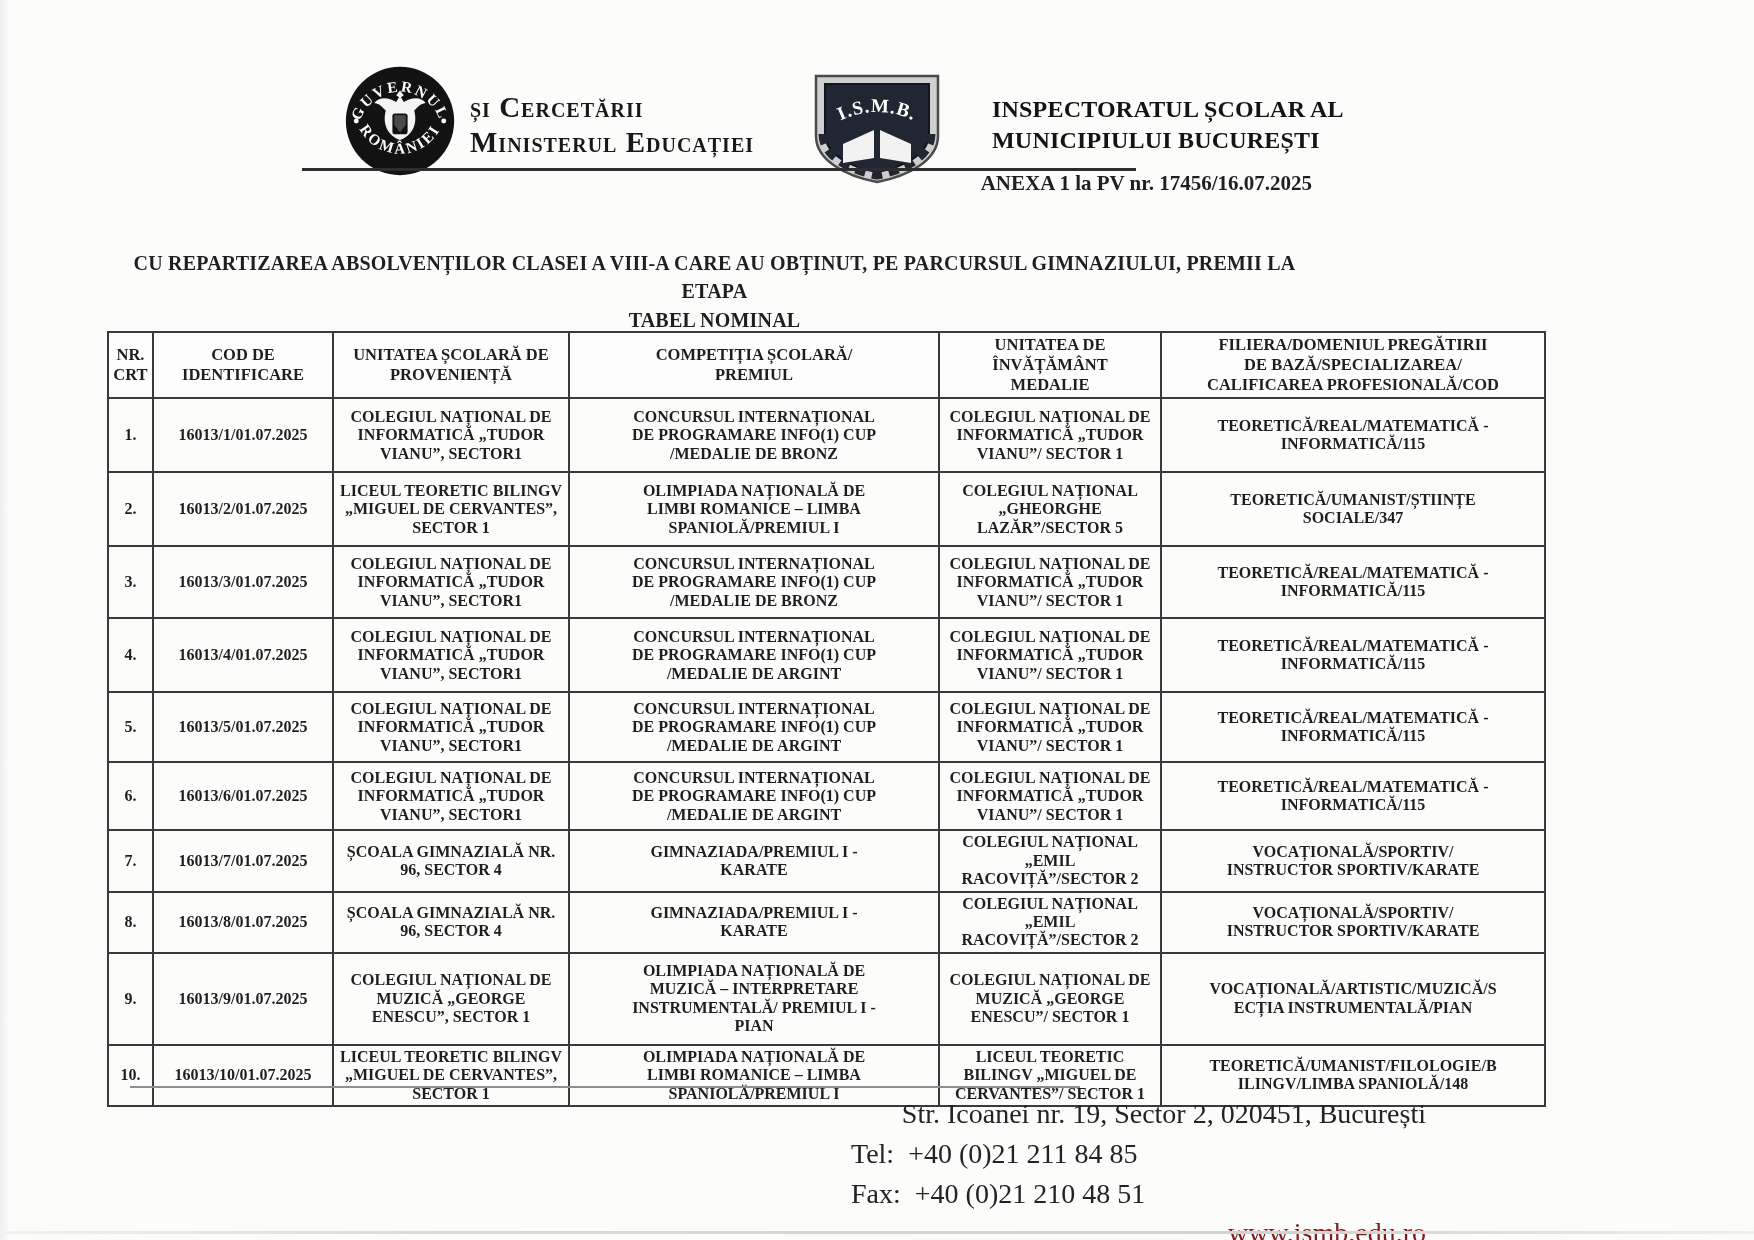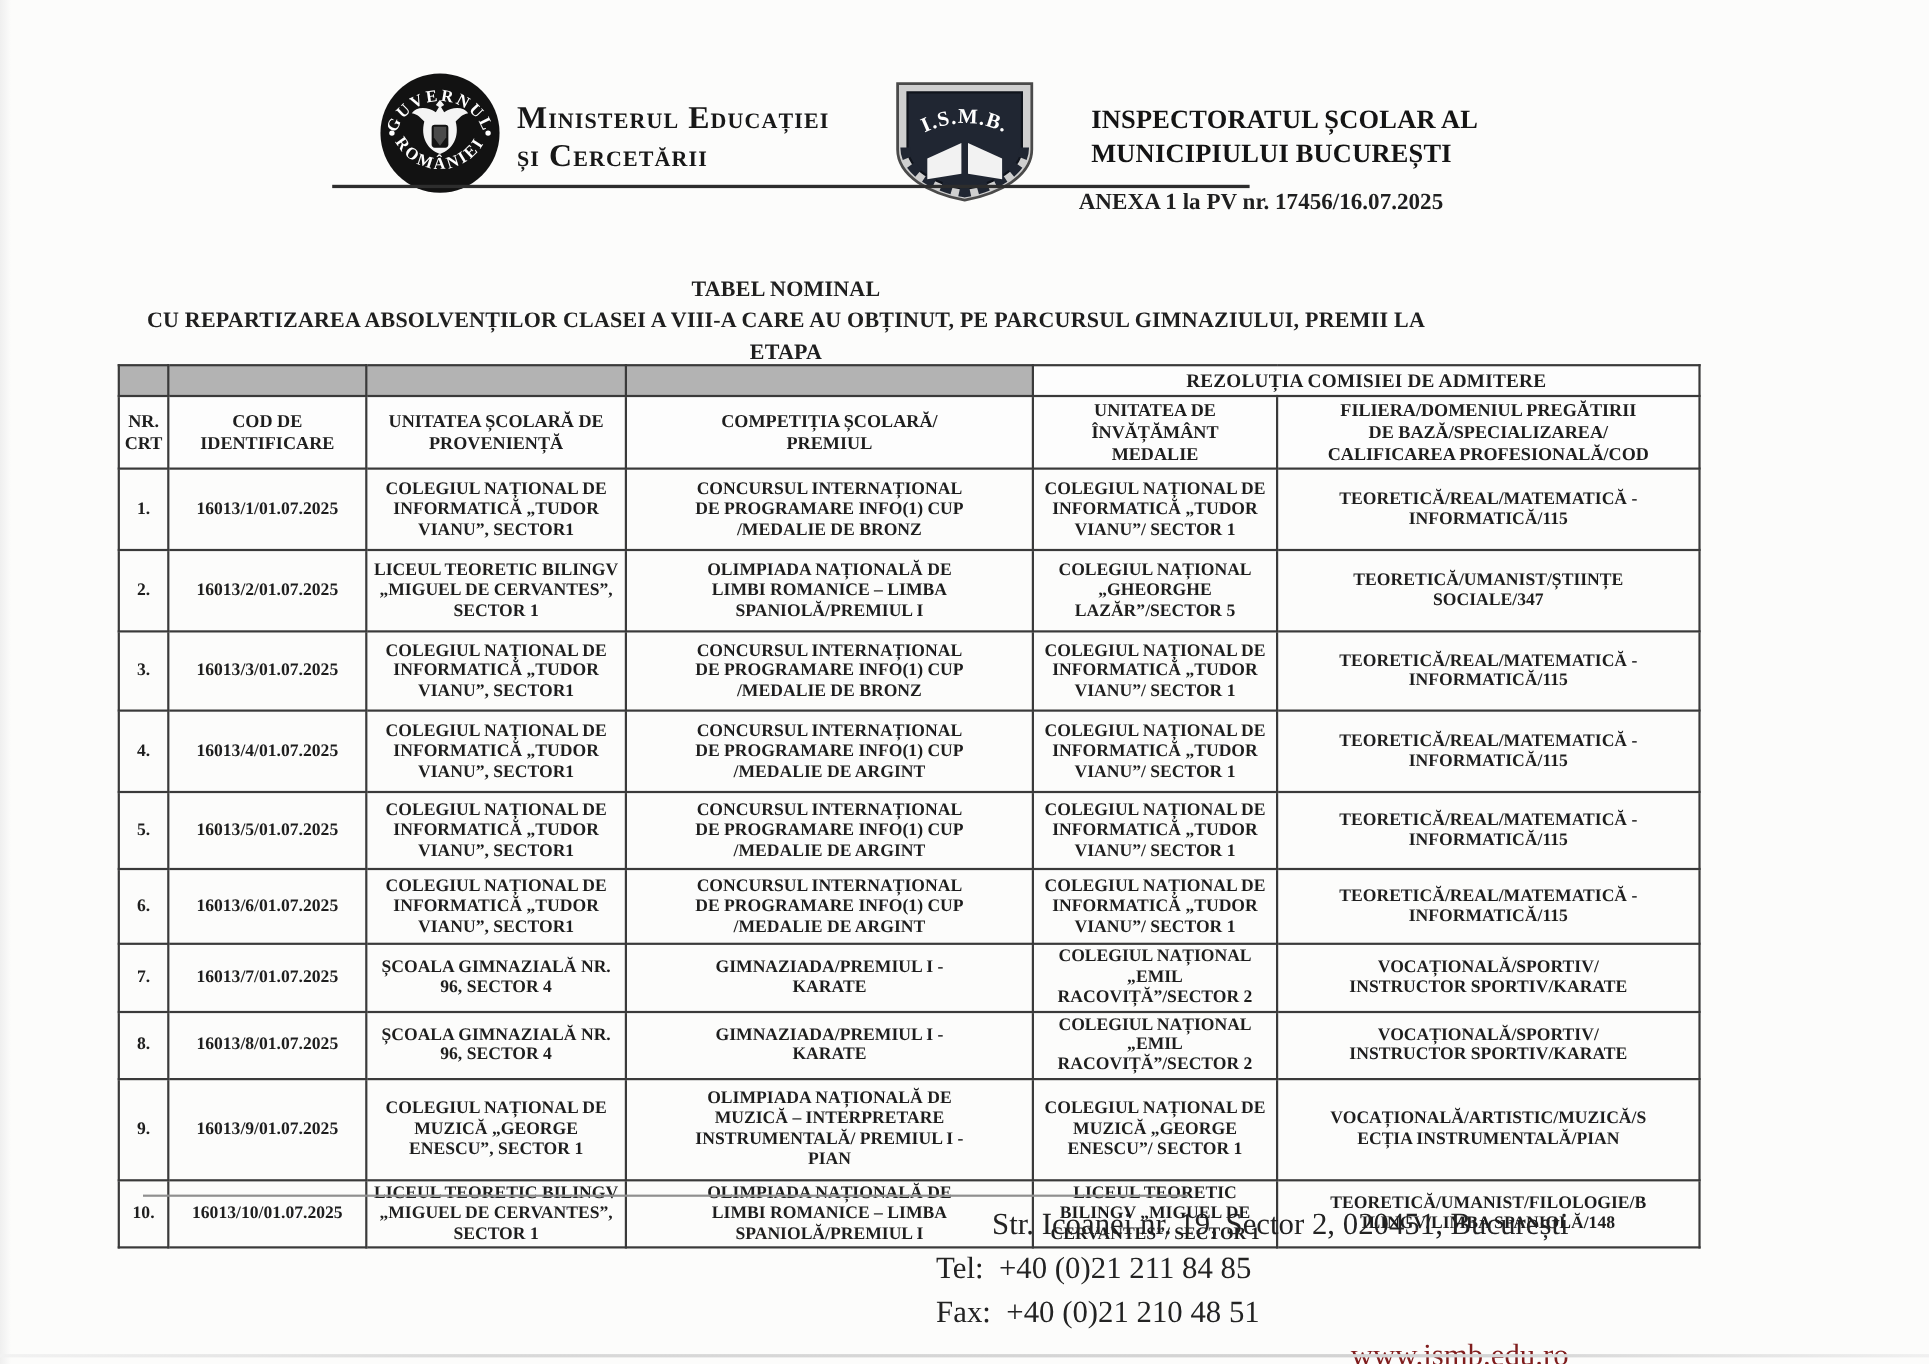--- a/index.html
+++ b/index.html
@@ -80,22 +80,22 @@
       <textPath href="#sealBot" startOffset="50%" text-anchor="middle">ROMÂNIEI</textPath>
     </text>
     <circle cx="14" cy="60" r="2.6" fill="#fff"></circle>
     <circle cx="106" cy="60" r="2.6" fill="#fff"></circle>
     <path fill="#f4f4f4" d="M60 28 l4 5 -3 2 3 5 c9 -6 19 -5 23 1 -6 1 -8 4 -12 8 4 15 -3 27 -15 31 -12 -4 -19 -16 -15 -31 -4 -4 -6 -7 -12 -8 4 -6 14 -7 23 -1 l3 -5 -3 -2 z"></path>
     <rect x="52" y="52" width="16" height="22" rx="3" fill="#121212"></rect>
     <path fill="#f4f4f4" d="M54 54 h12 v10 l-6 8 -6 -8 z" opacity="0.25"></path>
   </svg>
 
   <div class="ministry-text">
+    <div>și Cercetării</div>
     <div>Ministerul Educației</div>
-    <div>și Cercetării</div>
   </div>
 
   <svg class="shield" viewBox="0 0 134 114">
     <path d="M6 4 h122 v60 c0 24 -29 40 -61 46 c-32 -6 -61 -22 -61 -46 z" fill="#cfcfcf" stroke="#4a4a4a" stroke-width="2.5"></path>
     <path d="M15 12 h104 v50 c0 20 -25 33 -52 38 c-27 -5 -52 -18 -52 -38 z" fill="#202632" stroke="#10141c" stroke-width="2"></path>
     <path d="M13 62 c0 22 27 36 54 41 c27 -5 54 -19 54 -41" fill="none" stroke="#202632" stroke-width="9" stroke-dasharray="10 7"></path>
     <defs>
         <path id="ismbArc" d="M24 52 Q67 28 110 52" fill="none"></path>
       </defs>
     <text font-size="19" font-weight="bold" fill="#ffffff" letter-spacing="1">
@@ -108,42 +108,35 @@
   <div class="insp-text">
     <div>INSPECTORATUL ȘCOLAR AL</div>
     <div>MUNICIPIULUI BUCUREȘTI</div>
   </div>
 
   <div class="header-rule"></div>
 
   <div class="anexa">ANEXA 1 la PV nr. 17456/16.07.2025</div>
 
   <div class="doc-title">
+    <div>CU REPARTIZAREA ABSOLVENȚILOR CLASEI A VIII-A CARE AU OBȚINUT, PE PARCURSUL GIMNAZIULUI, PREMII LA ETAPA</div>
     <div>TABEL NOMINAL</div>
-    <div>CU REPARTIZAREA ABSOLVENȚILOR CLASEI A VIII-A CARE AU OBȚINUT, PE PARCURSUL GIMNAZIULUI, PREMII LA ETAPA</div>
     <div>NAȚIONALĂ/INTERNAȚIONALĂ A COMPETIȚIILOR ȘCOLARE</div>
   </div>
 
   <table class="main">
     <colgroup>
       <col class="c1">
         <col class="c2">
         <col class="c3">
         <col class="c4">
         <col class="c5">
         <col class="c6">
     </colgroup>
     <thead>
-      <tr class="band-row">
-        <td class="band"></td>
-        <td class="band"></td>
-        <td class="band"></td>
-        <td class="band"></td>
-        <th class="group-h" colspan="2">REZOLUȚIA COMISIEI DE ADMITERE</th>
-      </tr>
       <tr class="cols-row">
         <th>NR.
 CRT</th>
         <th>COD DE
 IDENTIFICARE</th>
         <th>UNITATEA ȘCOLARĂ DE
 PROVENIENȚĂ</th>
         <th>COMPETIȚIA ȘCOLARĂ/
 PREMIUL</th>
         <th>UNITATEA DE ÎNVĂȚĂMÂNT

